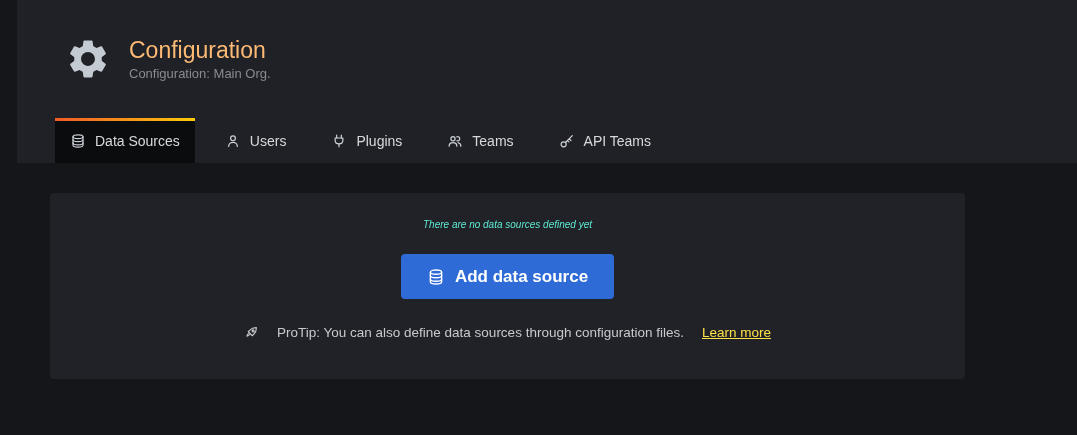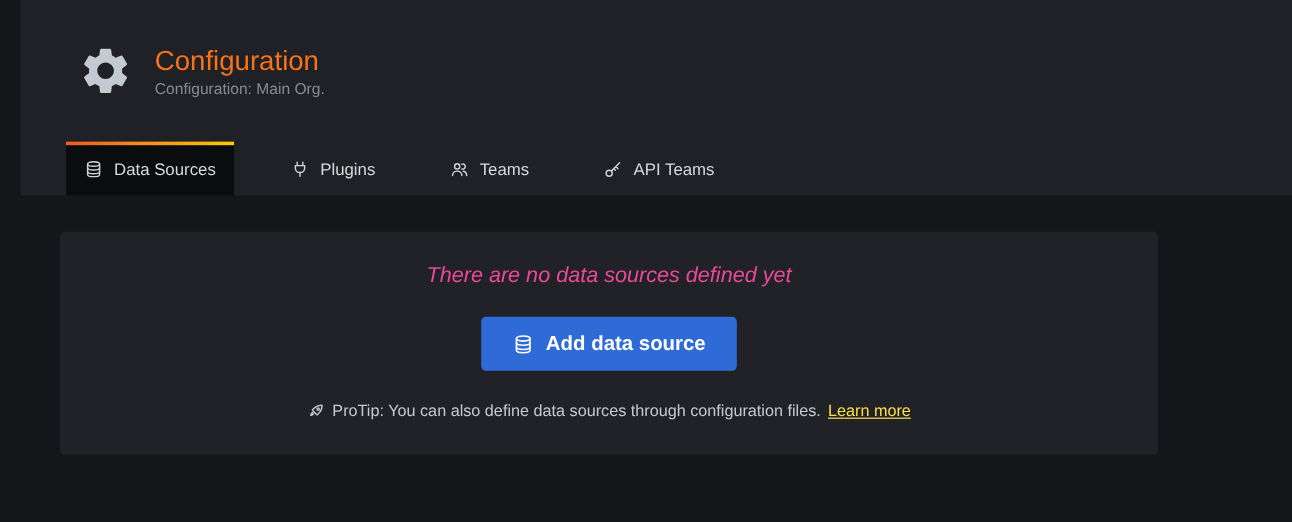--- a/index.html
+++ b/index.html
@@ -32,35 +32,35 @@
     display:flex;
     align-items:center;
     gap:18px;
     padding:36px 0 0 48px;
   }
   .gear-icon{width:46px;height:46px;color:var(--icon-color);flex:0 0 auto;}
   .gear-icon svg{width:100%;height:100%;display:block;}
   .page-title{
     font-size:23px;
     font-weight:400;
-    color:#f97316;
+    color:#fdba74;
     line-height:1.15;
   }
   .page-subtitle{
     font-size:13px;
     color:var(--text-muted);
     margin-top:3px;
   }
   
   .tabs{
     position:absolute;
     left:38px;
     bottom:0;
     display:flex;
-    gap:32px;
+    gap:15px;
     height:45px;
   }
   .tab{
     position:relative;
     display:flex;
     align-items:center;
     gap:9px;
     padding:0 15px;
     font-size:14px;
     color:var(--text-primary);
@@ -85,22 +85,22 @@
   .panel{
     width:915px;
     height:186px;
     background:var(--panel-background);
     border-radius:4px;
     text-align:center;
     padding-top:26px;
   }
   .empty-message{
     font-style:italic;
-    font-size:18px;
-    color:#ec4899;
+    font-size:10px;
+    color:#5eead4;
   }
   .add-btn{
     margin-top:24px;
     display:inline-flex;
     align-items:center;
     gap:10px;
     height:45px;
     padding:0 26px;
     border:none;
     border-radius:4px;
@@ -113,21 +113,21 @@
   }
   .add-btn .btn-icon{width:18px;height:18px;color:#ffffff;display:block;}
   .add-btn .btn-icon svg{width:100%;height:100%;display:block;}
   .protip{
     margin-top:26px;
     font-size:13.5px;
     color:#c6cacd;
     display:flex;
     align-items:flex-start;
     justify-content:center;
-    gap:6px;
+    gap:18px;
   }
   .rocket-icon{width:15px;height:15px;color:#c6cacd;display:block;}
   .rocket-icon svg{width:100%;height:100%;display:block;}
   .learn-more{
     color:#fde047;
     text-decoration:underline;
     cursor:pointer;
   }
 </style>
 </head>
@@ -195,20 +195,28 @@
       <span class="tab-icon">
         <svg viewBox="0 0 24 24">
             <use href="#i-database"></use>
           </svg>
       </span>
       <span>Data Sources</span>
     </div>
     <div class="tab">
       <span class="tab-icon">
         <svg viewBox="0 0 24 24">
+            <use href="#i-user"></use>
+          </svg>
+      </span>
+      <span>Users</span>
+    </div>
+    <div class="tab">
+      <span class="tab-icon">
+        <svg viewBox="0 0 24 24">
             <use href="#i-plug"></use>
           </svg>
       </span>
       <span>Plugins</span>
     </div>
     <div class="tab">
       <span class="tab-icon">
         <svg viewBox="0 0 24 24">
             <use href="#i-users"></use>
           </svg>

